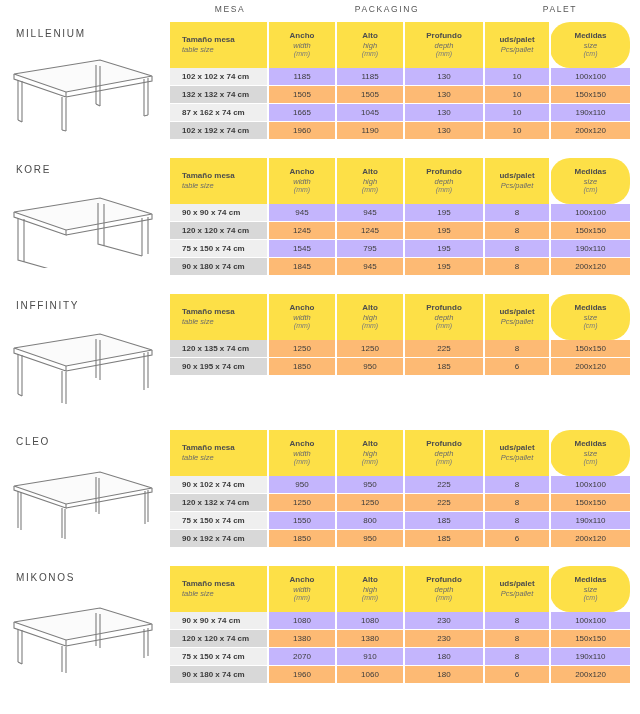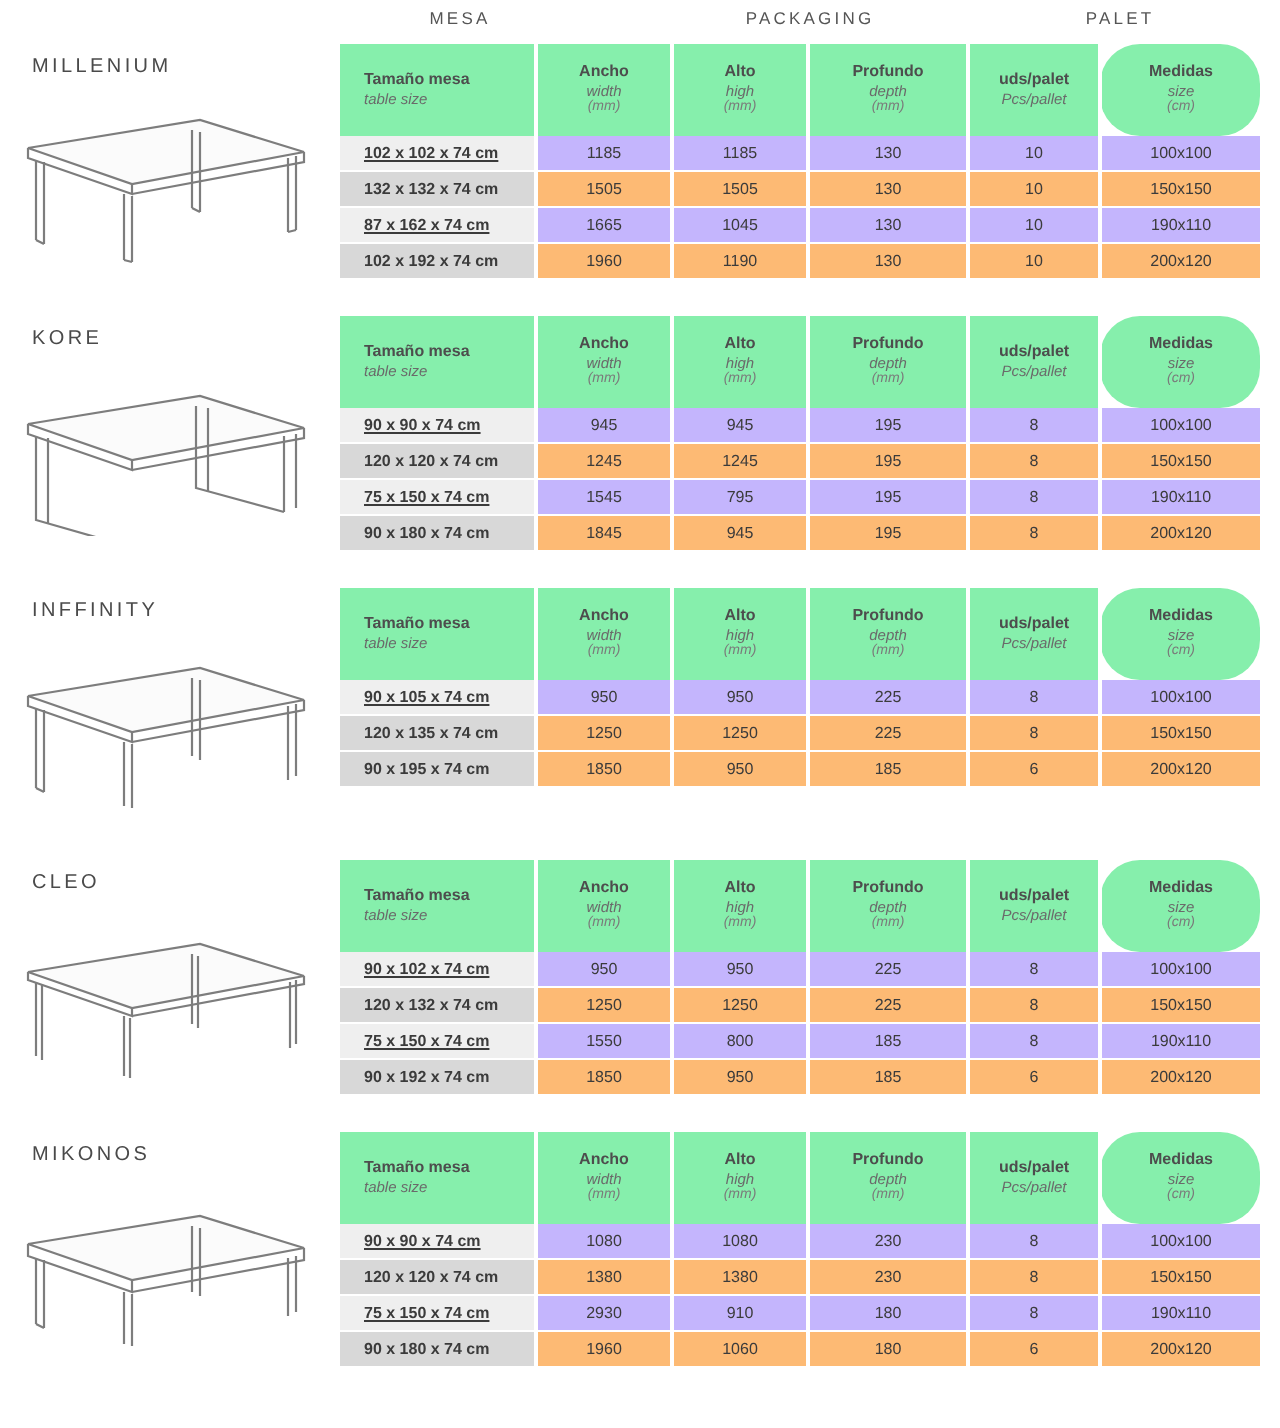--- a/index.html
+++ b/index.html
@@ -30,21 +30,21 @@
   .group-headers .gh {
     position: absolute;
     top: 4px;
     font-size: 8.5px;
     letter-spacing: 1.6px;
     color: #555;
     font-weight: 400;
     text-align: center;
   }
   .gh-mesa   { left: 0px;   width: 120px; }
-  .gh-pack   { left: 135px; width: 200px; }
+  .gh-pack   { left: 117px; width: 200px; }
   .gh-palet  { left: 320px; width: 140px; }
 
   
   .product {
     position: relative;
     width: 640px;
     height: 136px;
   }
   .product .label {
     position: absolute;
@@ -70,21 +70,21 @@
     top: 2px;
     width: 460px;
     border-collapse: collapse;
     table-layout: fixed;
   }
   table.spec th, table.spec td {
     padding: 0;
     margin: 0;
   }
   .hdr-row th {
-    background: #86efac;
+    background: #fde047;
     height: 46px;
     vertical-align: middle;
     border-right: 2px solid #ffffff;
     color: #4d4d4d;
     font-weight: bold;
     font-size: 8px;
     line-height: 1.25;
     text-align: center;
   }
   .hdr-row th:last-child { border-right: none; border-radius: 20px; }
@@ -103,21 +103,21 @@
     white-space: nowrap;
   }
   tbody tr td:last-child { border-right: none; }
   tbody tr td.first {
     text-align: left;
     padding-left: 12px;
     font-weight: bold;
   }
   tbody tr.even td { background: #c4b5fd; }
   tbody tr.odd  td { background: #fdba74; }
-  tbody tr.even td.first { background: #efefef; text-decoration: underline; }
+  tbody tr.even td.first { background: #efefef; }
   tbody tr.odd  td.first { background: #d8d8d8; }
 
   col.c0 { width: 98px; }
   col.c1 { width: 68px; }
   col.c2 { width: 68px; }
   col.c3 { width: 80px; }
   col.c4 { width: 66px; }
   col.c5 { width: 80px; }
 </style>
 </head>
@@ -376,28 +376,20 @@
             <span class="l2">Pcs/pallet</span>
           </th>
           <th>
             <span class="l1">Medidas</span>
             <span class="l2">size</span>
             <span class="l3">(cm)</span>
           </th>
         </tr>
       </thead>
       <tbody>
-        <tr class="even">
-          <td class="first">90 x 105 x 74 cm</td>
-          <td>950</td>
-          <td>950</td>
-          <td>225</td>
-          <td>8</td>
-          <td>100x100</td>
-        </tr>
         <tr class="odd">
           <td class="first">120 x 135 x 74 cm</td>
           <td>1250</td>
           <td>1250</td>
           <td>225</td>
           <td>8</td>
           <td>150x150</td>
         </tr>
         <tr class="odd">
           <td class="first">90 x 195 x 74 cm</td>
@@ -577,21 +569,21 @@
         <tr class="odd">
           <td class="first">120 x 120 x 74 cm</td>
           <td>1380</td>
           <td>1380</td>
           <td>230</td>
           <td>8</td>
           <td>150x150</td>
         </tr>
         <tr class="even">
           <td class="first">75 x 150 x 74 cm</td>
-          <td>2930</td>
+          <td>2070</td>
           <td>910</td>
           <td>180</td>
           <td>8</td>
           <td>190x110</td>
         </tr>
         <tr class="odd">
           <td class="first">90 x 180 x 74 cm</td>
           <td>1960</td>
           <td>1060</td>
           <td>180</td>

